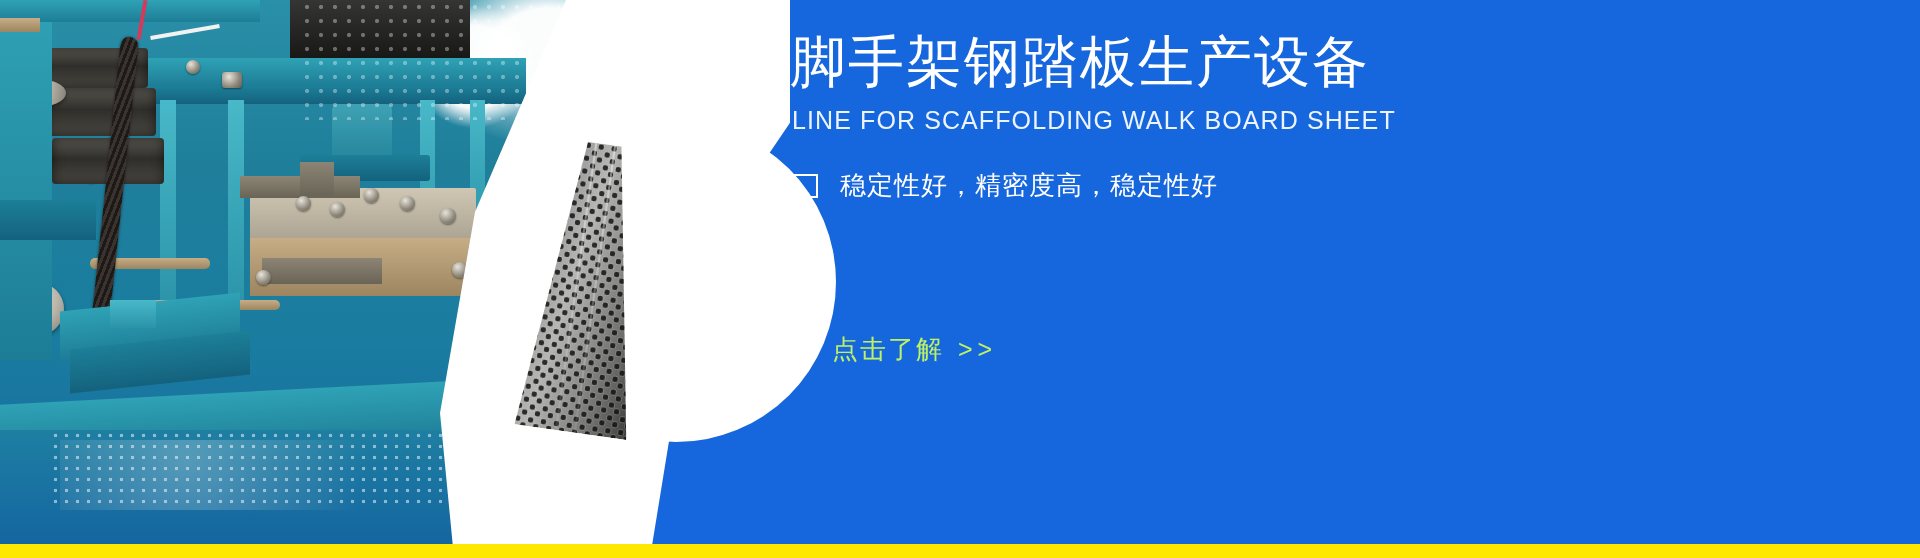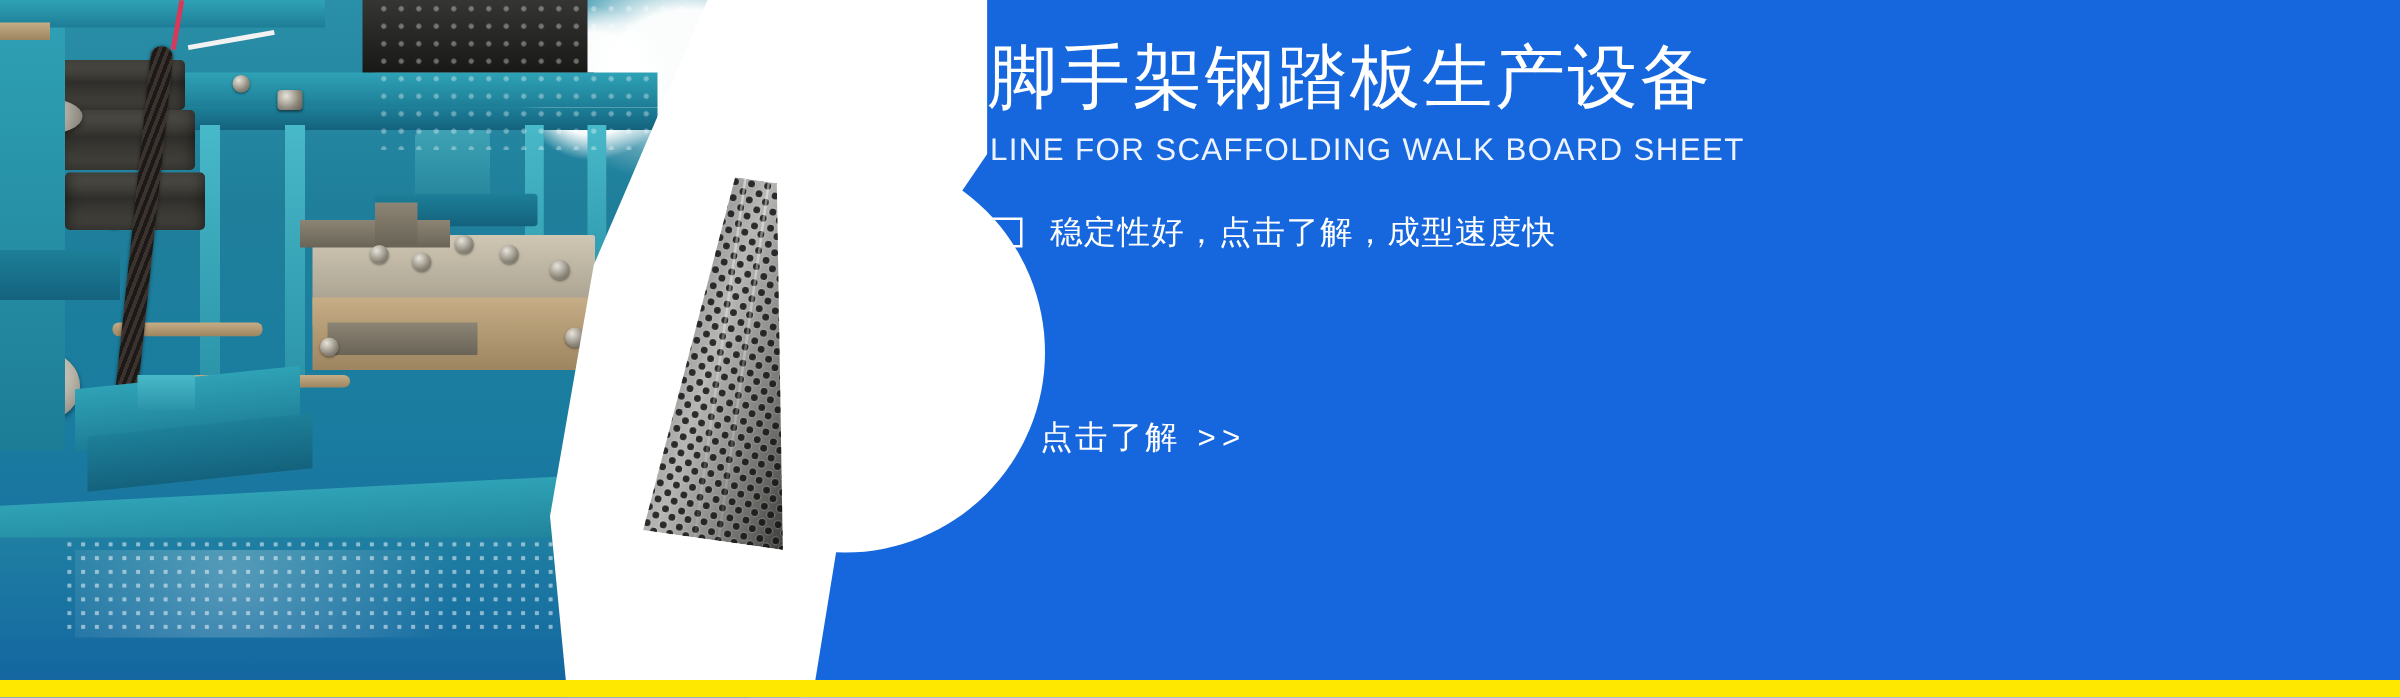--- a/index.html
+++ b/index.html
@@ -149,21 +149,21 @@
     flex:0 0 auto;
   }
   .bullet-text{
     font-size:26px;
     letter-spacing:1px;
     white-space:nowrap;
   }
   .cta{
     position:absolute;
     left:42px; top:332px;
-    color:#ffffff;
+    color:#bef264;
     font-size:26px;
     letter-spacing:2px;
     cursor:pointer;
     white-space:nowrap;
   }
   .cta .arrows{ margin-left:14px; letter-spacing:5px; font-size:25px;}
 
   
   .yellow-strip{
     position:absolute;
@@ -254,21 +254,21 @@
   <div class="content">
 
     <div class="title">脚手架钢踏板生产设备</div>
 
     <div class="subtitle">LINE FOR SCAFFOLDING WALK BOARD SHEET</div>
 
     <div class="bullets">
 
       <div class="bullet">
         <span class="checkbox"></span>
-        <span class="bullet-text">稳定性好，点击了解，成型速度快</span>
+        <span class="bullet-text">稳定性好，精密度高，稳定性好</span>
       </div>
 
 
     </div>
 
     <div class="cta">
       <span>点击了解</span><span class="arrows">&gt;&gt;</span>
     </div>
 
   </div>

